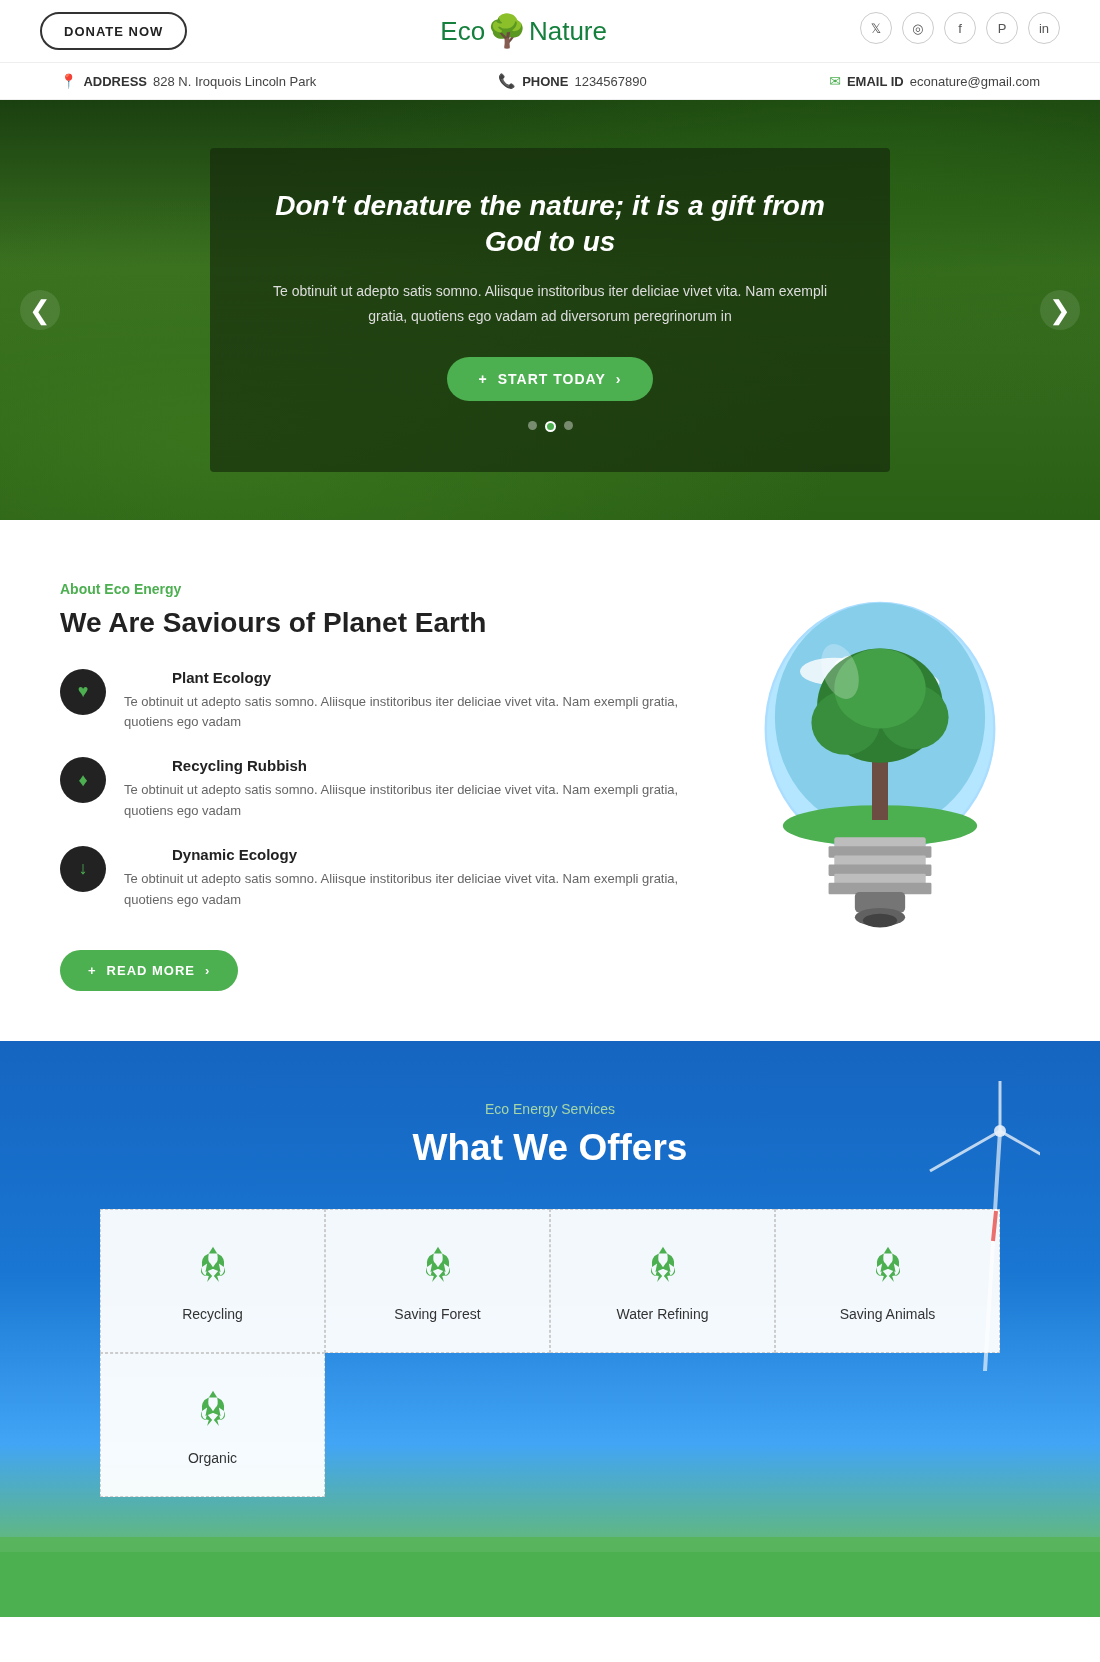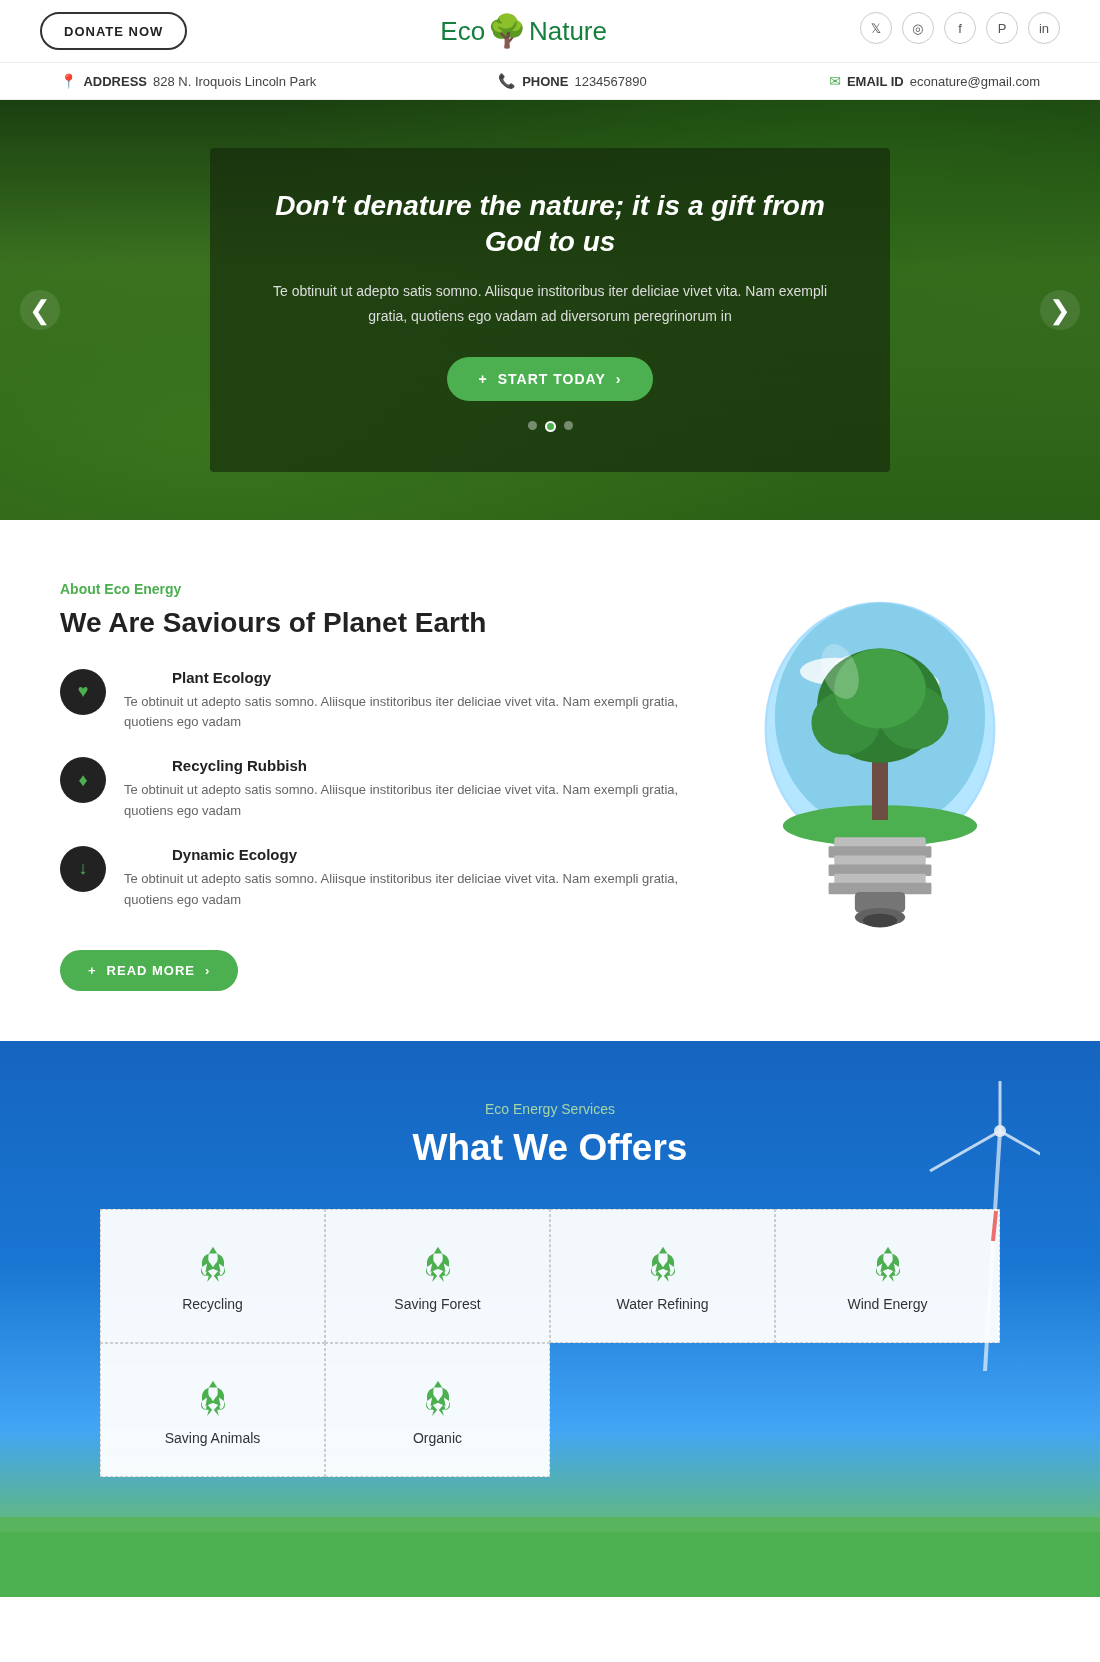--- a/index.html
+++ b/index.html
@@ -266,21 +266,21 @@
       max-width: 900px;
       margin: 0 auto;
     }
     .service-card {
       background: rgba(255,255,255,0.95);
       border: 1px dashed #ccc;
       padding: 30px 20px;
       display: flex;
       flex-direction: column;
       align-items: center;
-      gap: 14px;
+      gap: 24px;
       cursor: pointer;
     }
     .service-label {
       font-size: 14px;
       color: #333;
       font-weight: 500;
     }
 
     
     .recycle-icon {
@@ -495,30 +495,20 @@
       <span class="service-label">Water Refining</span>
     </div>
     <div class="service-card">
       <svg class="recycle-icon" viewBox="0 0 50 50">
         <path d="M25 8 L30 16 L20 16 Z" fill="#4caf50"></path>
         <path d="M20 16 Q10 20 12 32 L18 28 L16 38 L26 34 L22 28 Q18 26 20 16Z" fill="#4caf50"></path>
         <path d="M30 16 Q40 20 38 32 L32 28 L34 38 L24 34 L28 28 Q32 26 30 16Z" fill="#4caf50"></path>
         <path d="M12 32 Q8 40 16 43 L18 36 L24 43 L18 50 L20 43 Q10 42 12 32Z" fill="#4caf50"></path>
         <path d="M38 32 Q42 40 34 43 L32 36 L26 43 L32 50 L30 43 Q40 42 38 32Z" fill="#4caf50"></path>
       </svg>
-      <span class="service-label">Wind Energy</span>
-    </div>
-    <div class="service-card">
-      <svg class="recycle-icon" viewBox="0 0 50 50">
-        <path d="M25 8 L30 16 L20 16 Z" fill="#4caf50"></path>
-        <path d="M20 16 Q10 20 12 32 L18 28 L16 38 L26 34 L22 28 Q18 26 20 16Z" fill="#4caf50"></path>
-        <path d="M30 16 Q40 20 38 32 L32 28 L34 38 L24 34 L28 28 Q32 26 30 16Z" fill="#4caf50"></path>
-        <path d="M12 32 Q8 40 16 43 L18 36 L24 43 L18 50 L20 43 Q10 42 12 32Z" fill="#4caf50"></path>
-        <path d="M38 32 Q42 40 34 43 L32 36 L26 43 L32 50 L30 43 Q40 42 38 32Z" fill="#4caf50"></path>
-      </svg>
       <span class="service-label">Saving Animals</span>
     </div>
     <div class="service-card">
       <svg class="recycle-icon" viewBox="0 0 50 50">
         <path d="M25 8 L30 16 L20 16 Z" fill="#4caf50"></path>
         <path d="M20 16 Q10 20 12 32 L18 28 L16 38 L26 34 L22 28 Q18 26 20 16Z" fill="#4caf50"></path>
         <path d="M30 16 Q40 20 38 32 L32 28 L34 38 L24 34 L28 28 Q32 26 30 16Z" fill="#4caf50"></path>
         <path d="M12 32 Q8 40 16 43 L18 36 L24 43 L18 50 L20 43 Q10 42 12 32Z" fill="#4caf50"></path>
         <path d="M38 32 Q42 40 34 43 L32 36 L26 43 L32 50 L30 43 Q40 42 38 32Z" fill="#4caf50"></path>
       </svg>

